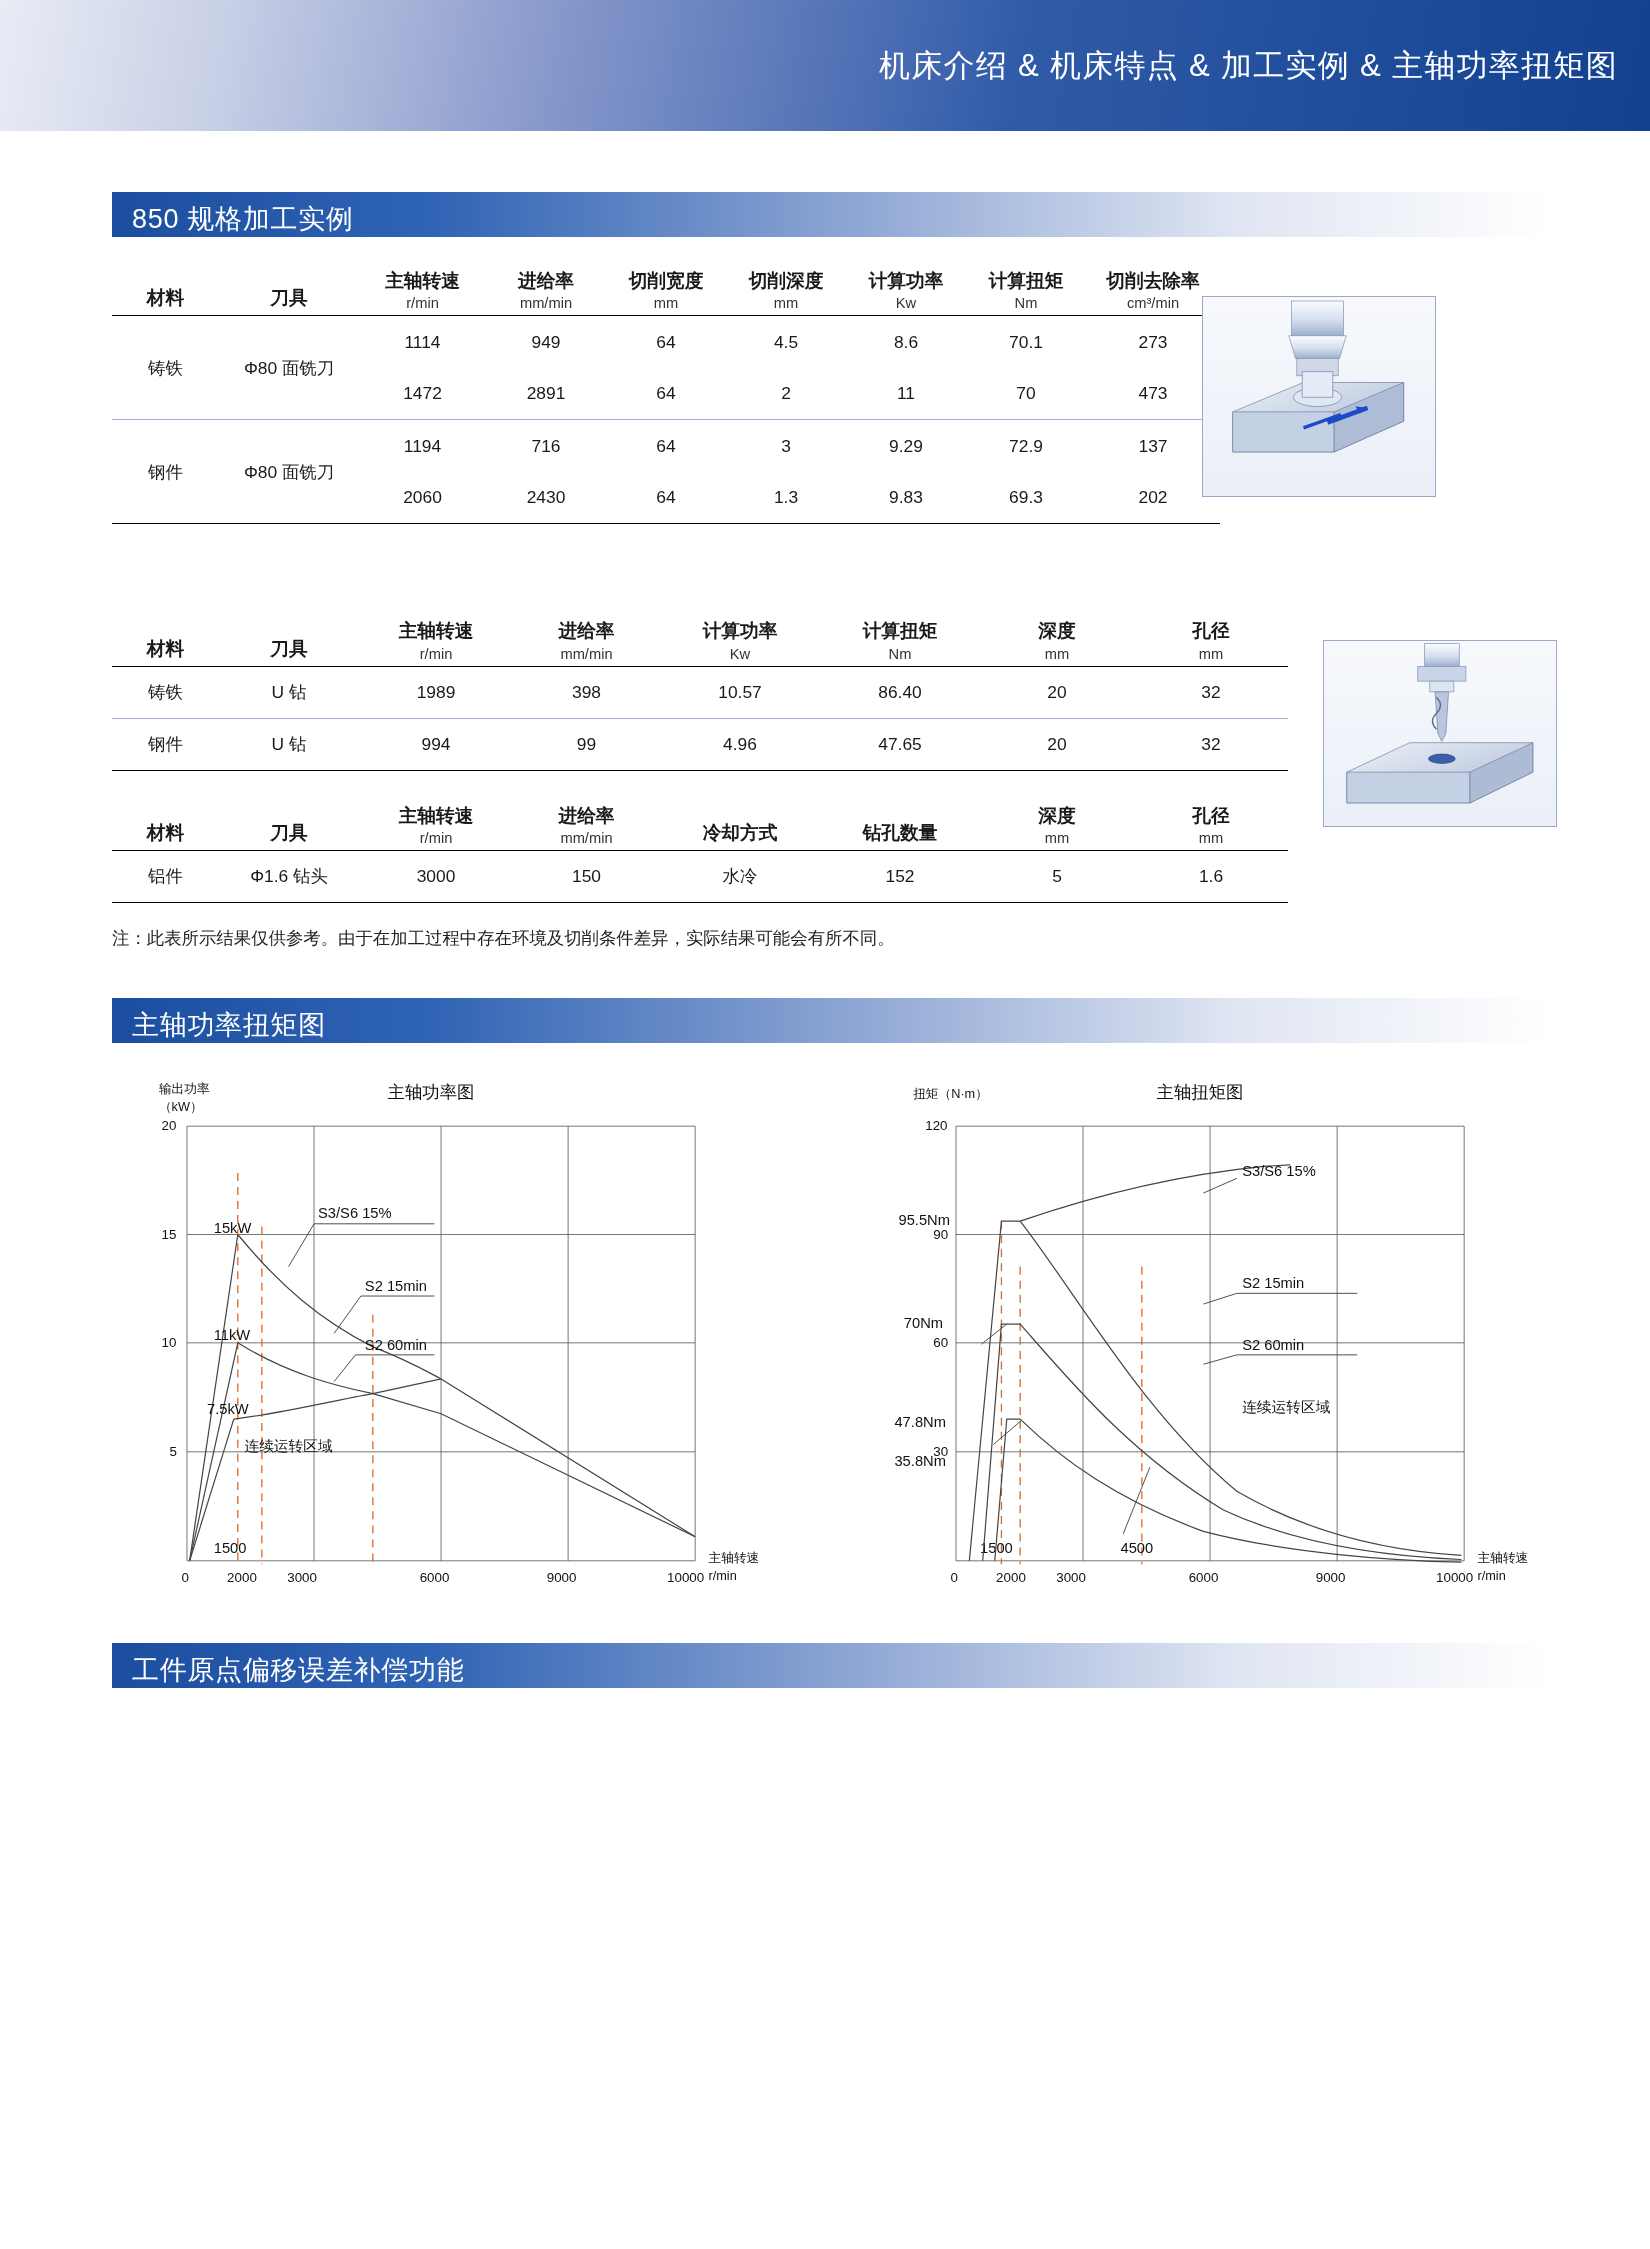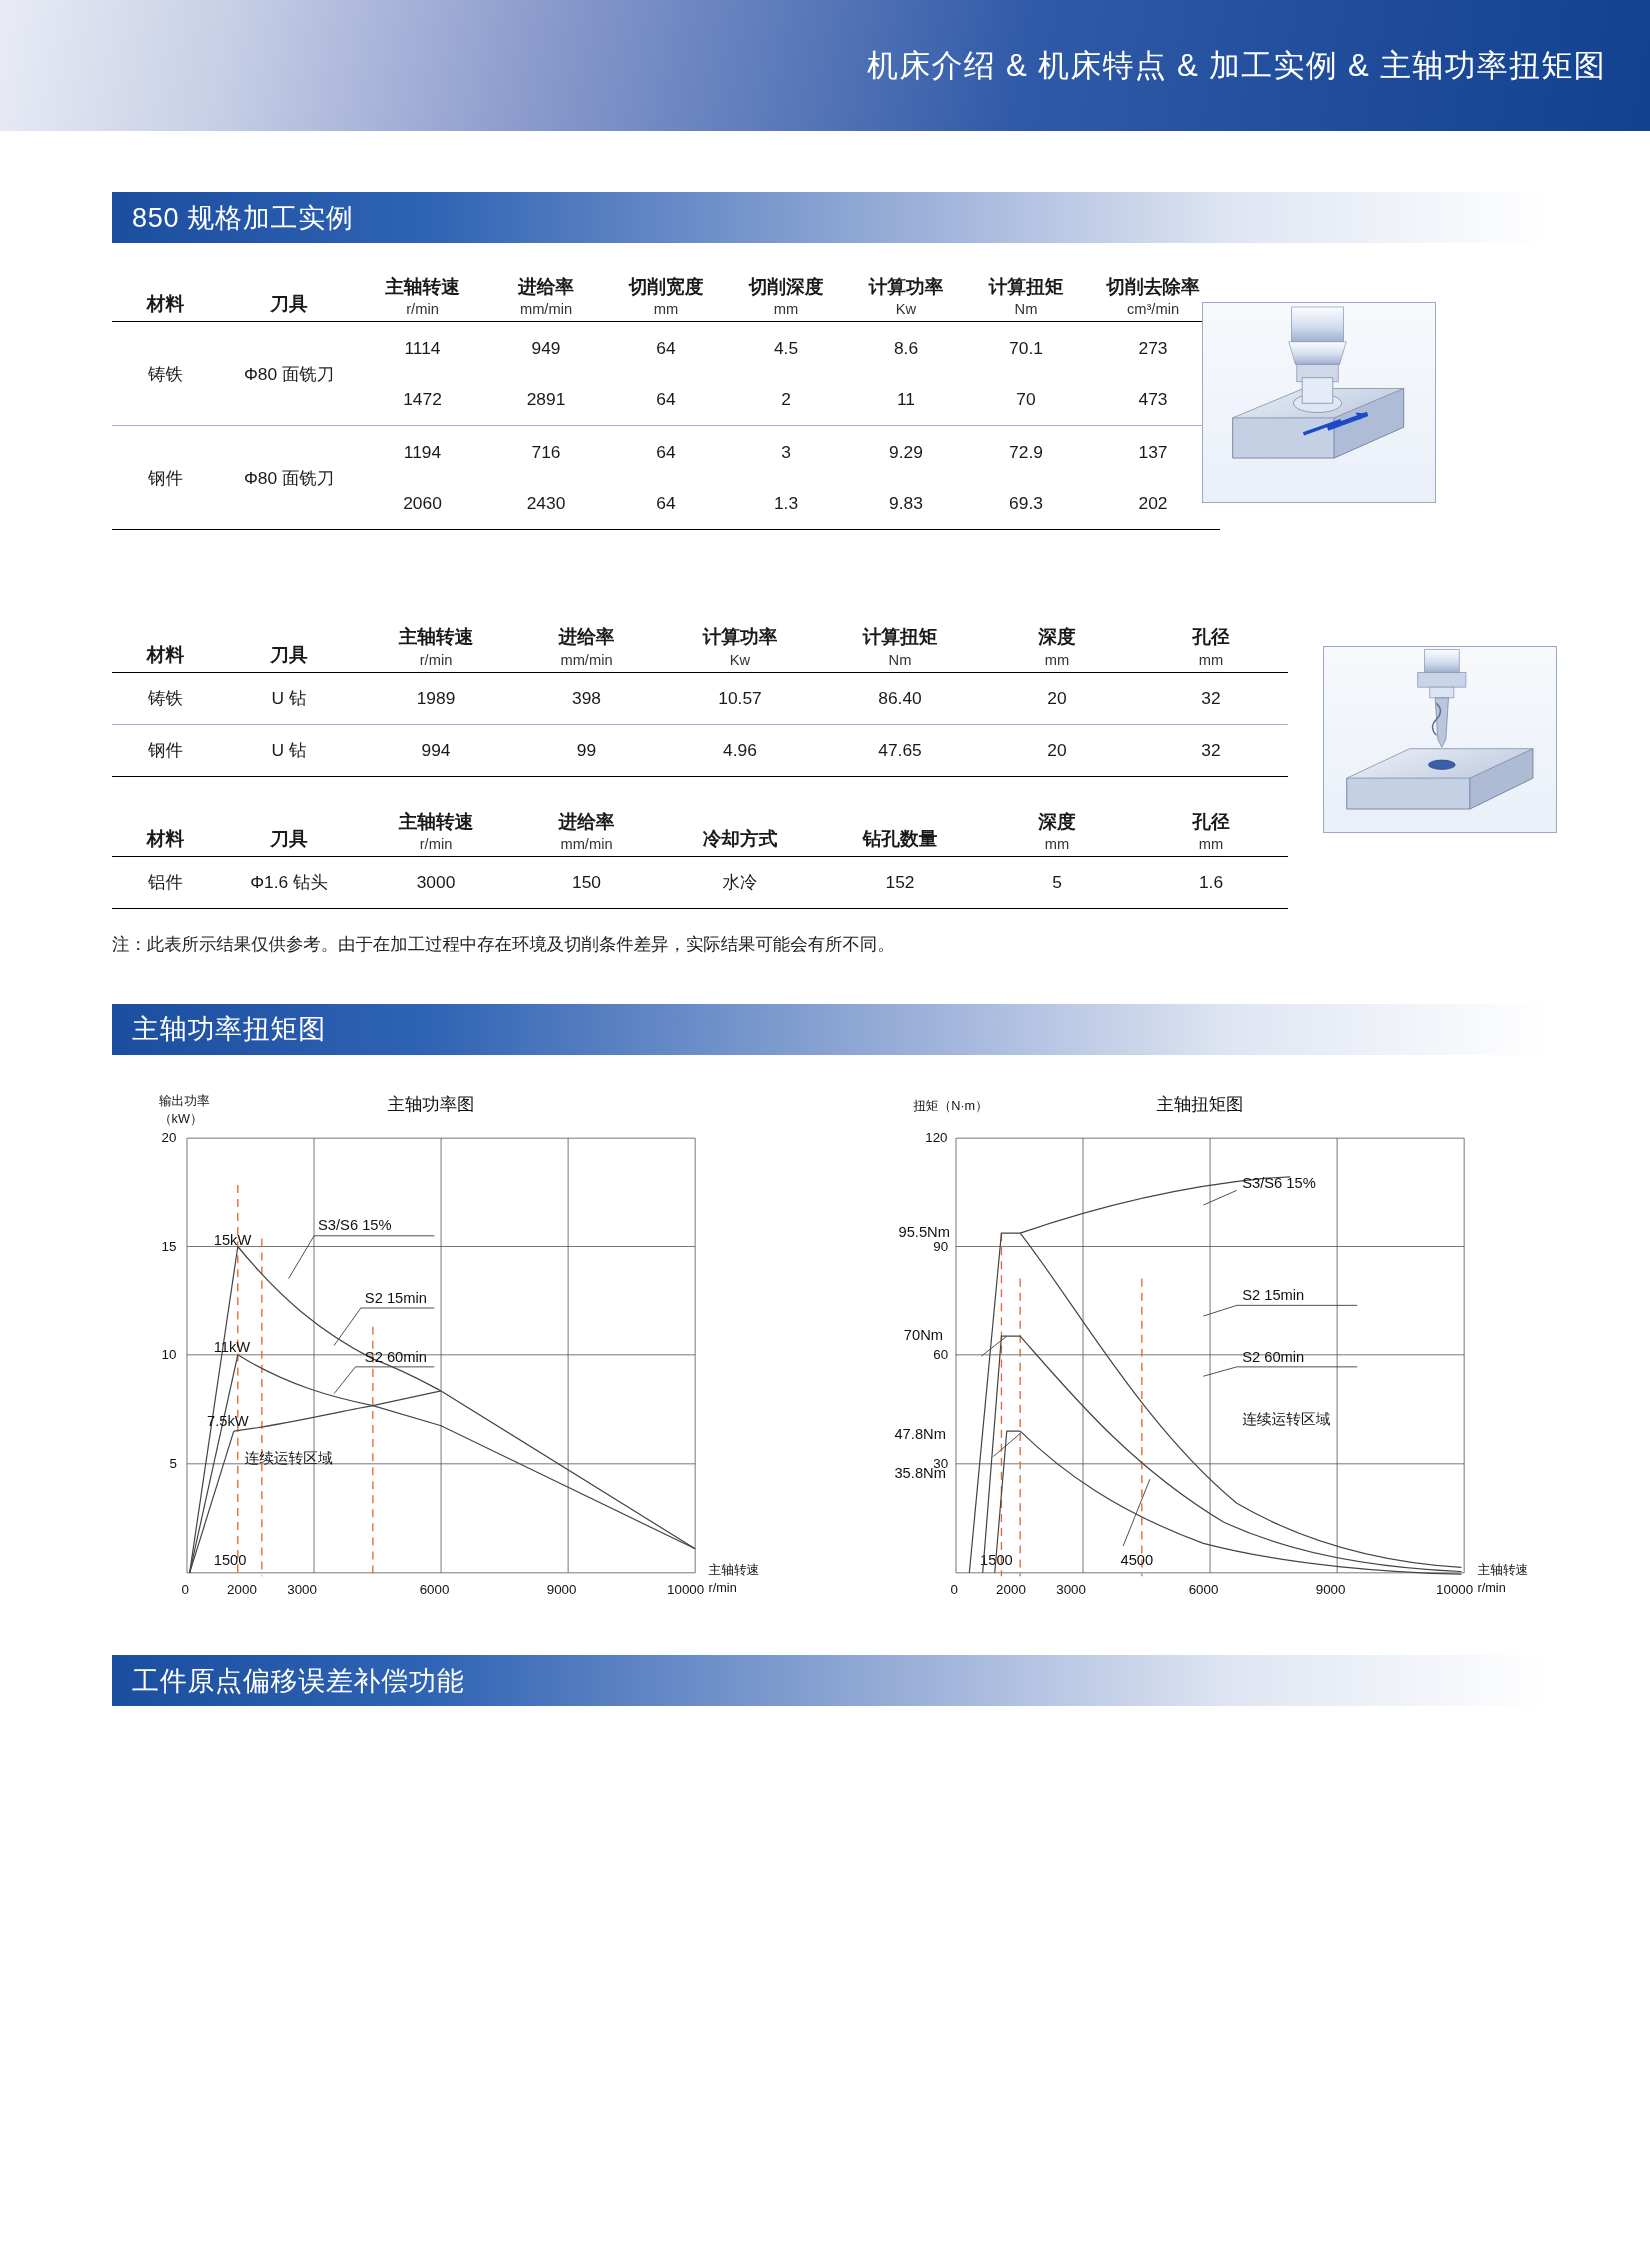--- a/index.html
+++ b/index.html
@@ -16,33 +16,33 @@
   .header {
     position:relative;
     height:131px;
     background:linear-gradient(100deg,#e9ecf5 0%, #c7cfe6 14%, #8c9ccd 32%, #2f5aa8 62%, #11418f 100%);
     display:flex; align-items:center; justify-content:flex-end;
   }
   .header-title {
     color:#ffffff;
     font-size:31px;
     letter-spacing:1.3px;
-    padding-right:44px;
+    padding-right:32px;
     font-weight:400;
     white-space:nowrap;
   }
 
   
   .section-bar {
     position:relative;
-    height:51px;
+    height:45px;
     margin:0 0 0 112px;
     width:1437px;
     background:linear-gradient(90deg,#1c4ea0 0%, #2f63b4 22%, #8fa7d4 52%, #dfe5f2 78%, #ffffff 100%);
-    display:flex; align-items:center;
+    display:flex; align-items:flex-end;
   }
   .section-bar .txt {
     color:#ffffff;
     font-size:27px;
     padding-left:20px;
     letter-spacing:0.7px;
   }
 
   
   .tbl-wrap { margin-left:112px; }

